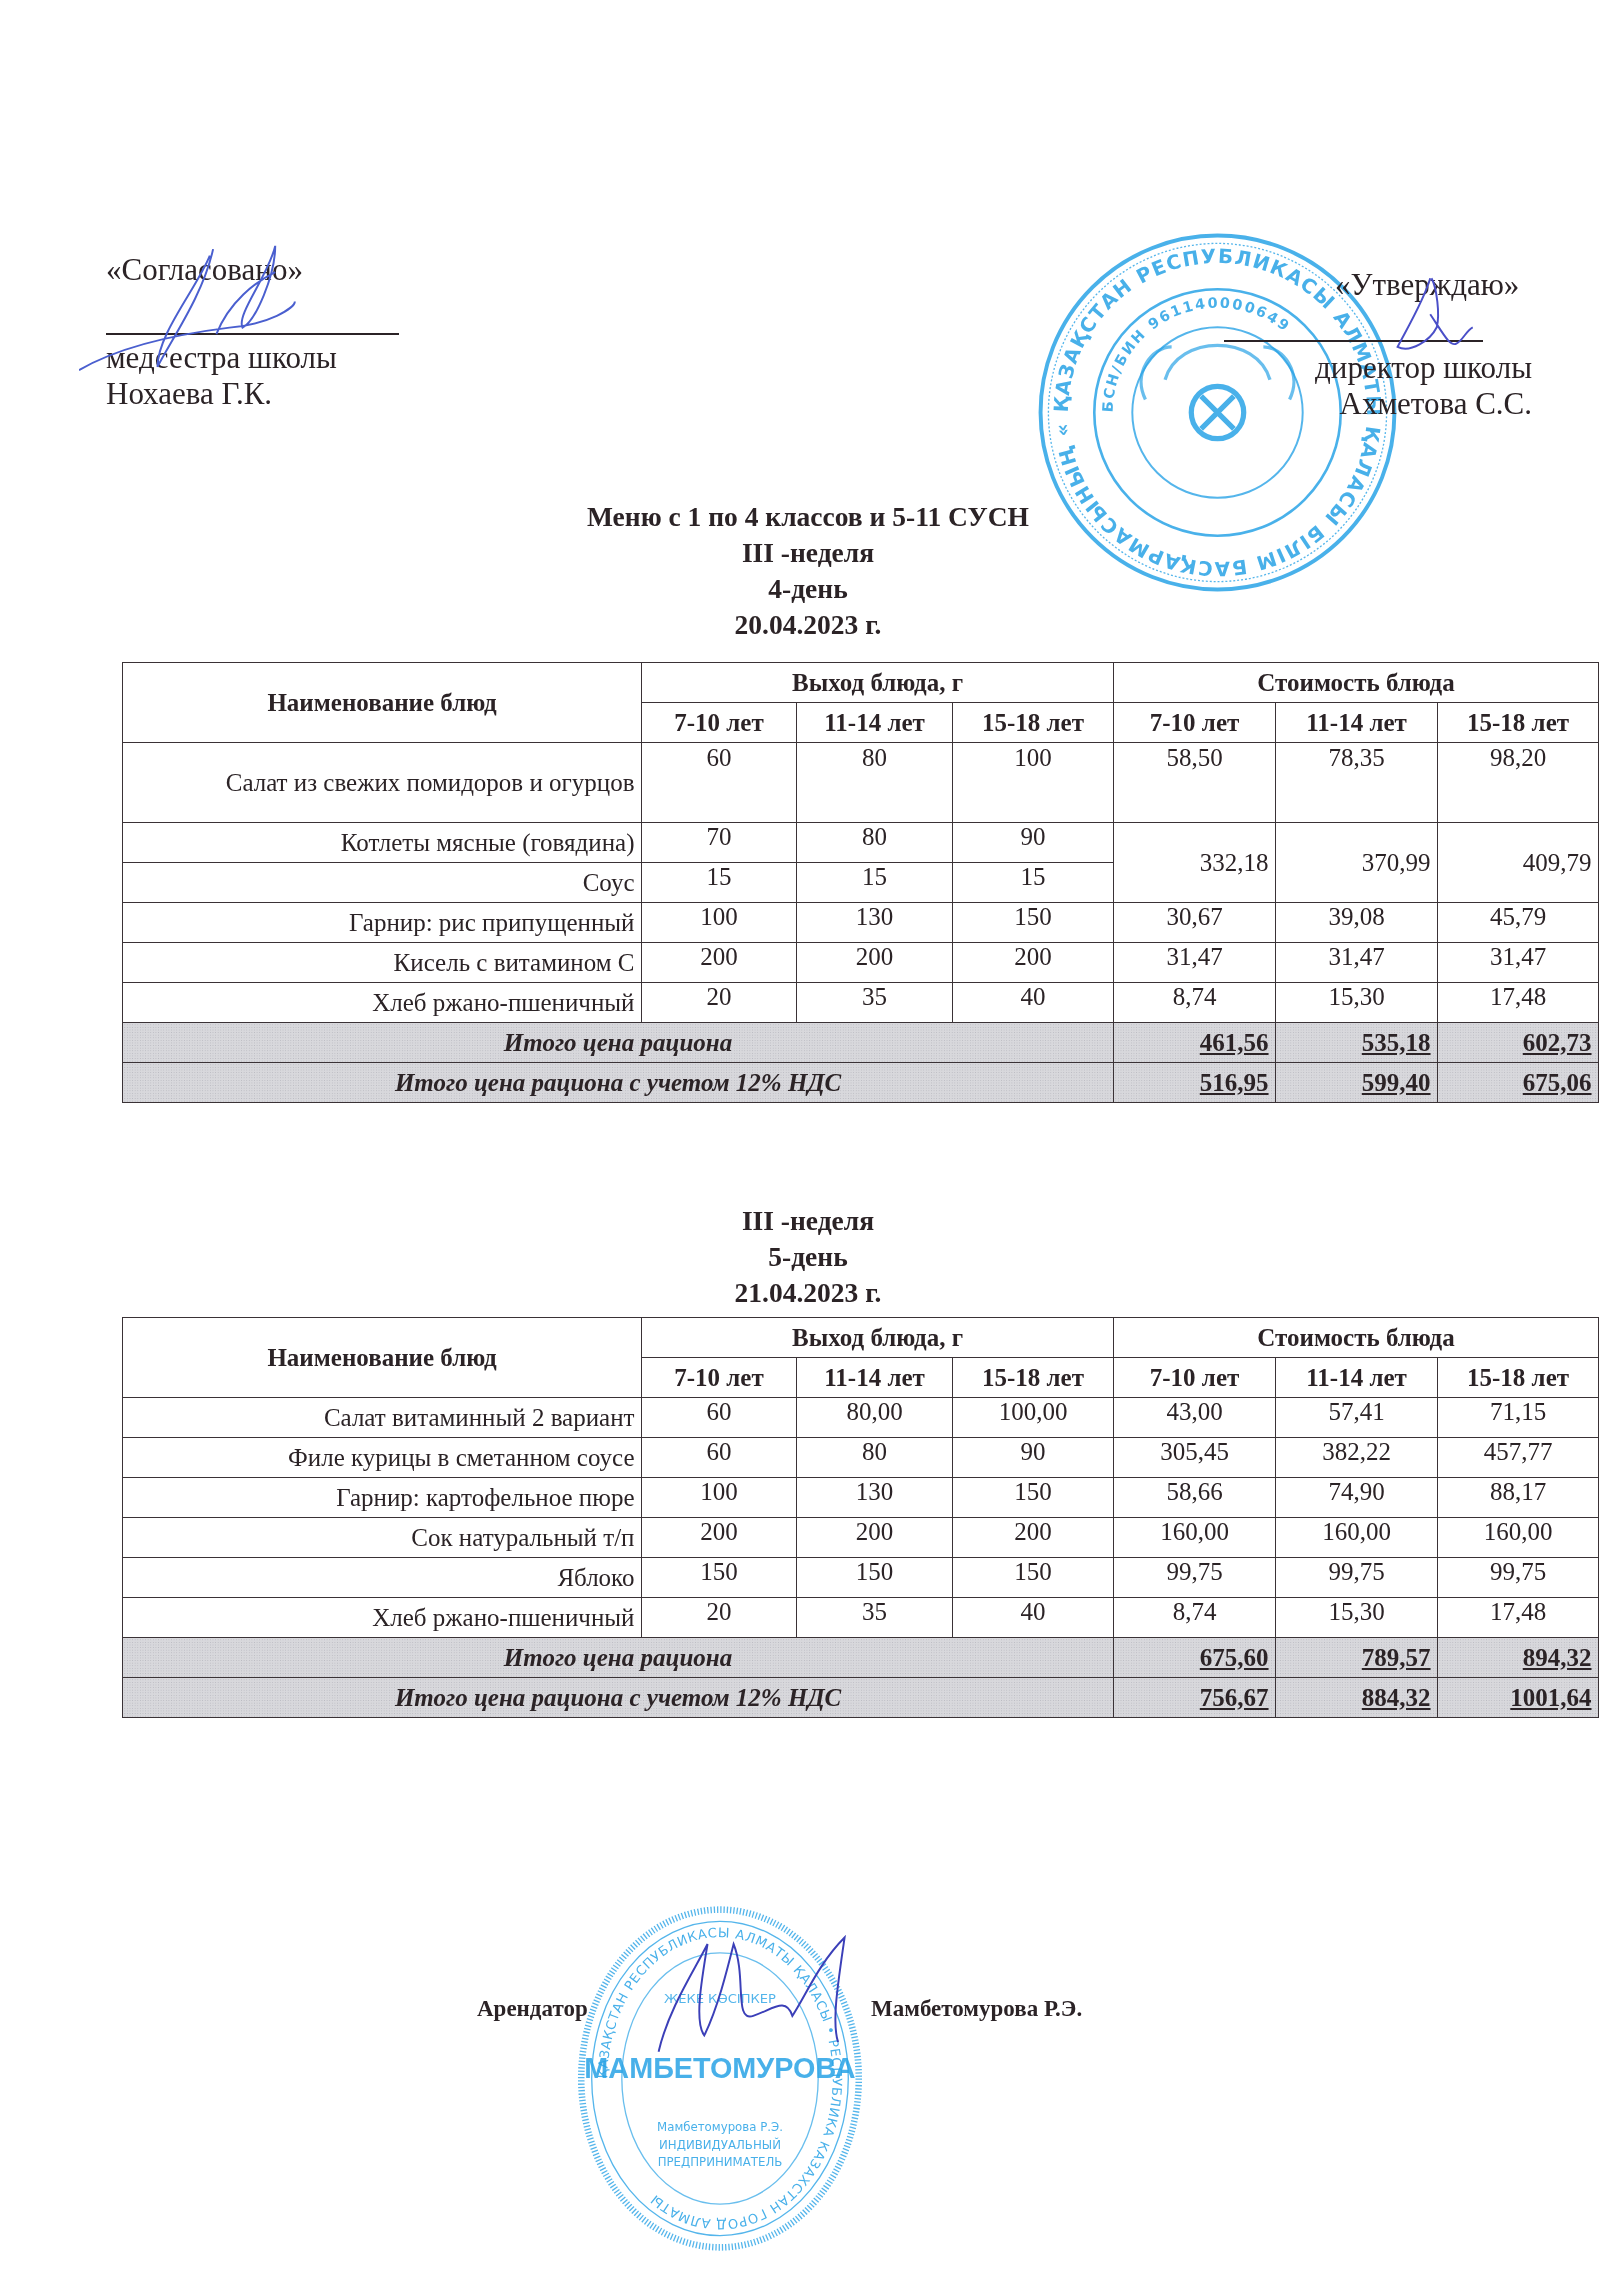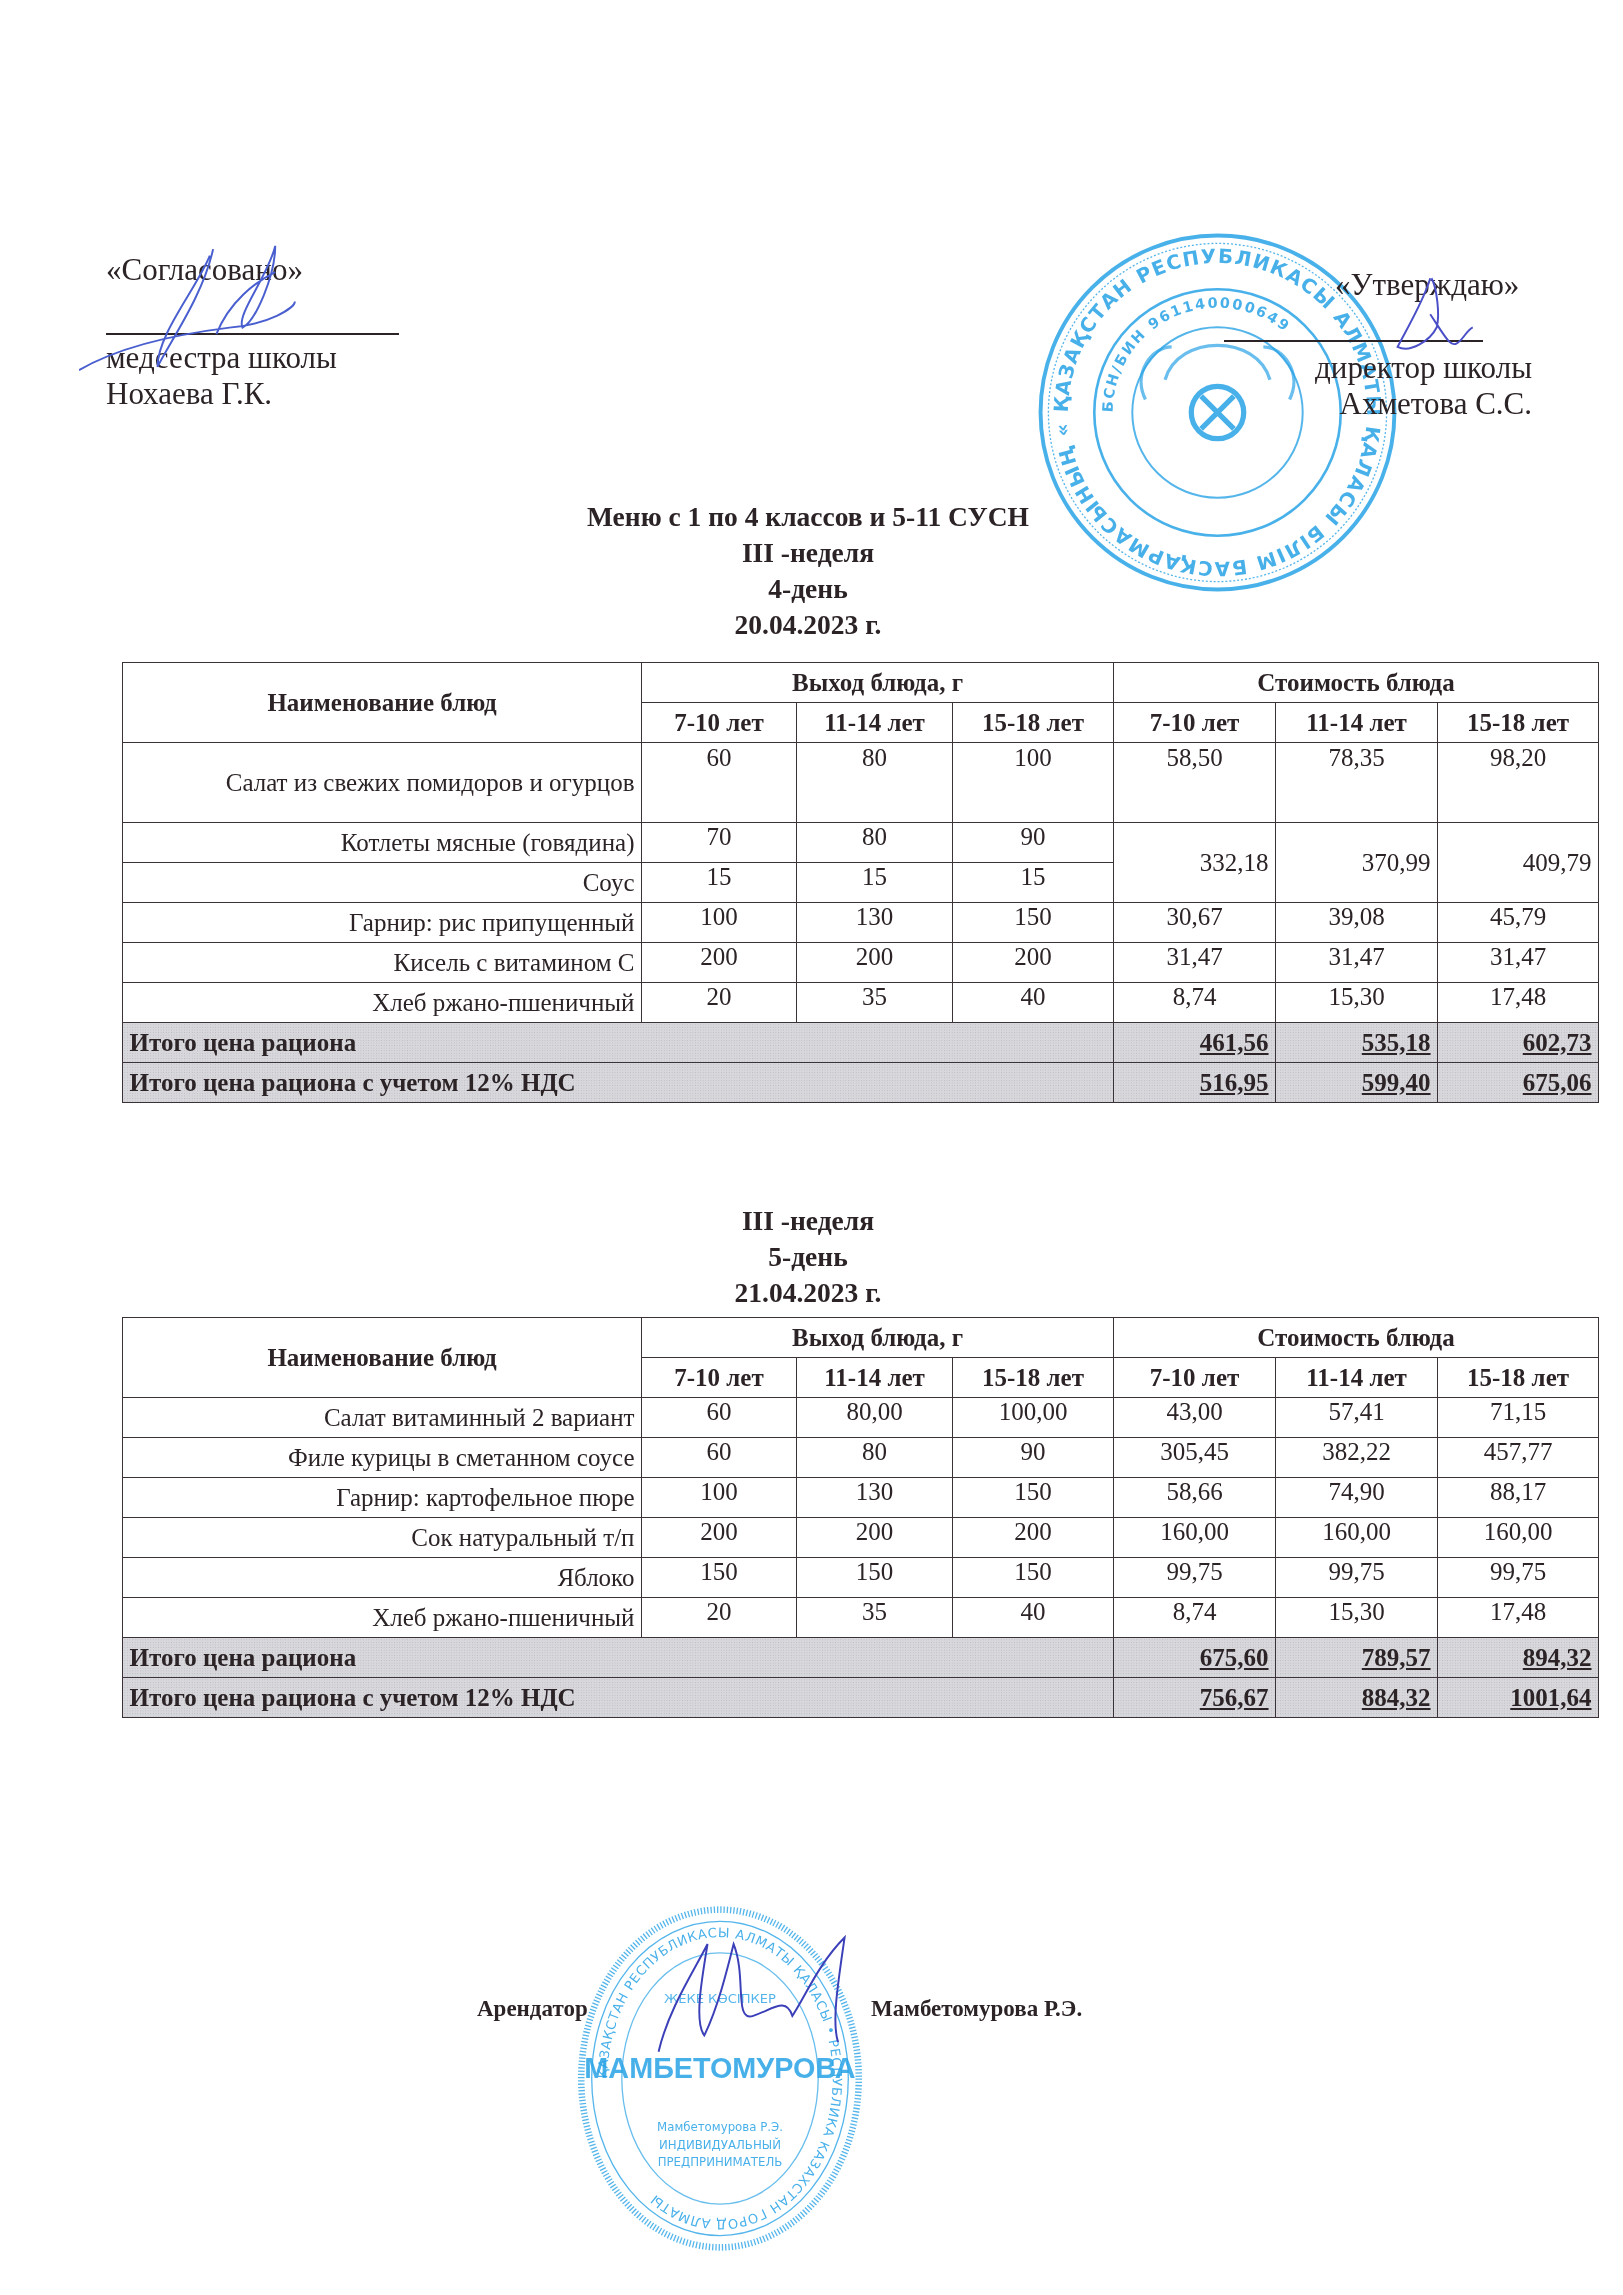--- a/index.html
+++ b/index.html
@@ -19,21 +19,21 @@
   table.menu td.name { text-align: right; vertical-align: middle; }
   table.menu td.num { text-align: center; vertical-align: top; }
   table.menu td.mid { vertical-align: middle; text-align: right; }
   table.menu tr.row td { height: 39px; }
   table.menu tr.tall td { height: 79px; line-height: 29px; }
   table.menu tr.total td {
     height: 39px; font-weight: bold; background: #d8d8dc;
     background-image: radial-gradient(#b9b9c0 0.5px, transparent 0.6px);
     background-size: 2.6px 2.6px;
   }
-  table.menu tr.total td.lbl { text-align: left; }
+  table.menu tr.total td.lbl { font-style: italic; text-align: center; }
   table.menu tr.total td.val { text-align: right; text-decoration: underline; }
   .stamp { position: absolute; border-radius: 50%; }
   .stamp svg { width: 100%; height: 100%; }
   .signature { position: absolute; }
   .footer { position: absolute; top: 1996px; font-size: 23px; font-weight: bold; }
 </style>
 </head>
 <body>
 
 <div class="abs sig-block" style="left:106px; top:252px;">

